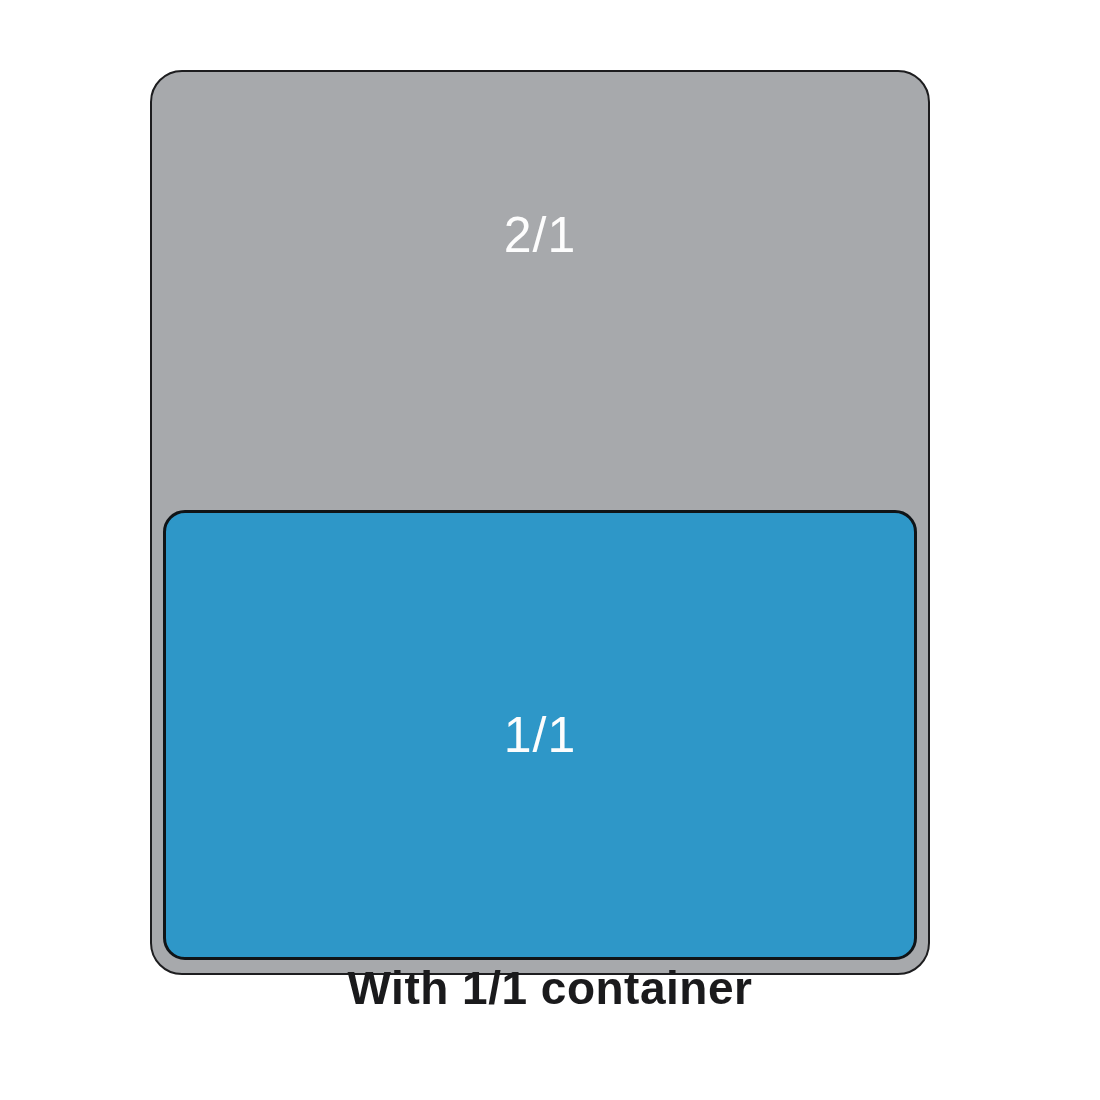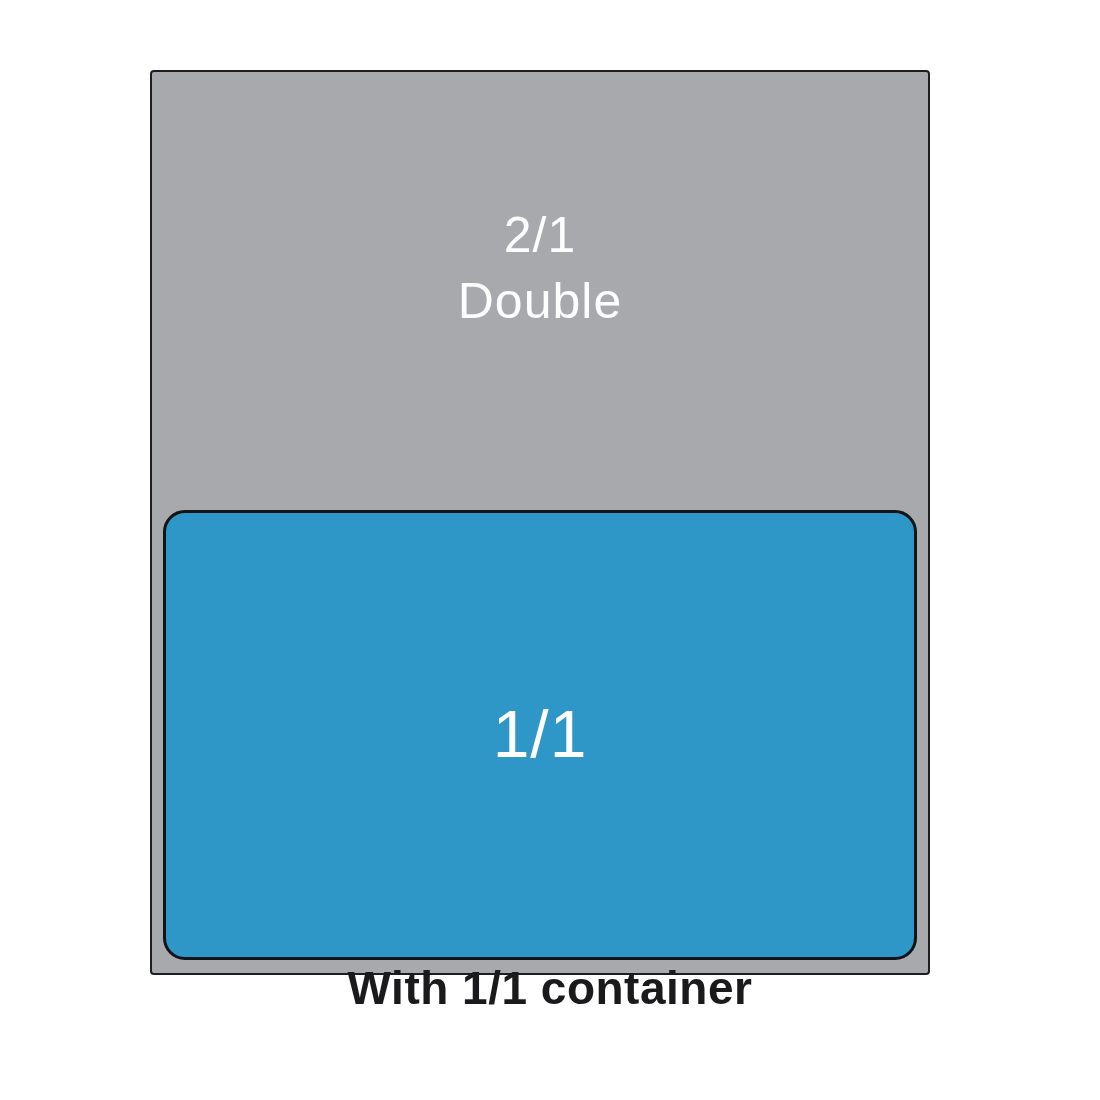--- a/index.html
+++ b/index.html
@@ -17,21 +17,21 @@
   }
   
   .outer-pan {
     position: absolute;
     left: 150px;
     top: 70px;
     width: 780px;
     height: 905px;
     background: #a7a9ac;
     border: 2px solid #1d1d1f;
-    border-radius: 4px;
+    border-radius: 32px;
     box-sizing: border-box;
   }
   .outer-label {
     position: absolute;
     left: 0;
     top: 130px;
     width: 100%;
     text-align: center;
     color: #fdfdfd;
     font-size: 50px;
@@ -50,21 +50,21 @@
     border: 3px solid #101417;
     border-radius: 22px;
     box-sizing: border-box;
     display: flex;
     align-items: center;
     justify-content: center;
   }
   .inner-label {
     text-align: left;
     color: #fdfdfd;
-    font-size: 66px;
+    font-size: 50px;
     line-height: 1.32;
     font-weight: 400;
     letter-spacing: 1px;
   }
   .caption {
     position: absolute;
     left: 0;
     top: 961px;
     width: 100%;
     text-align: center;
@@ -76,21 +76,20 @@
 </style>
 </head>
 <body>
 
 <div class="stage">
 
   <div class="outer-pan" style="background-color: rgb(167, 169, 172);">
 
     <div class="outer-label">
       <div>2/1</div>
-      <div>Double</div>
     </div>
 
     <div class="inner-pan" style="background-color: rgb(46, 151, 200);">
       <div class="inner-label">
         <div>1/1</div>
       </div>
     </div>
 
   </div>
 

